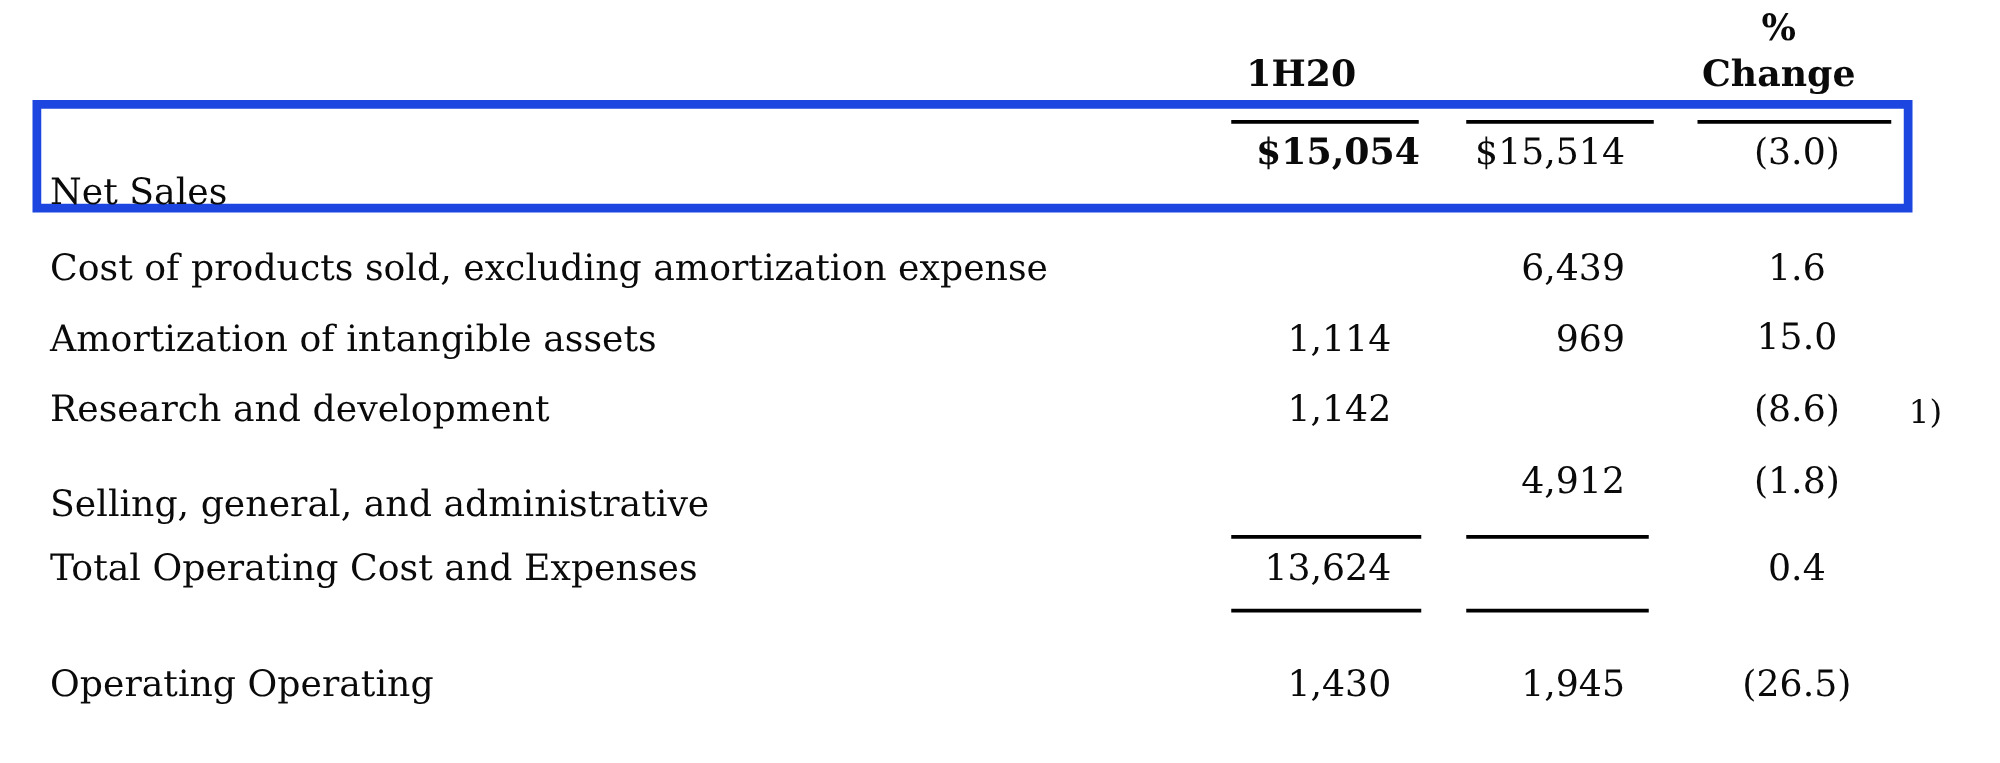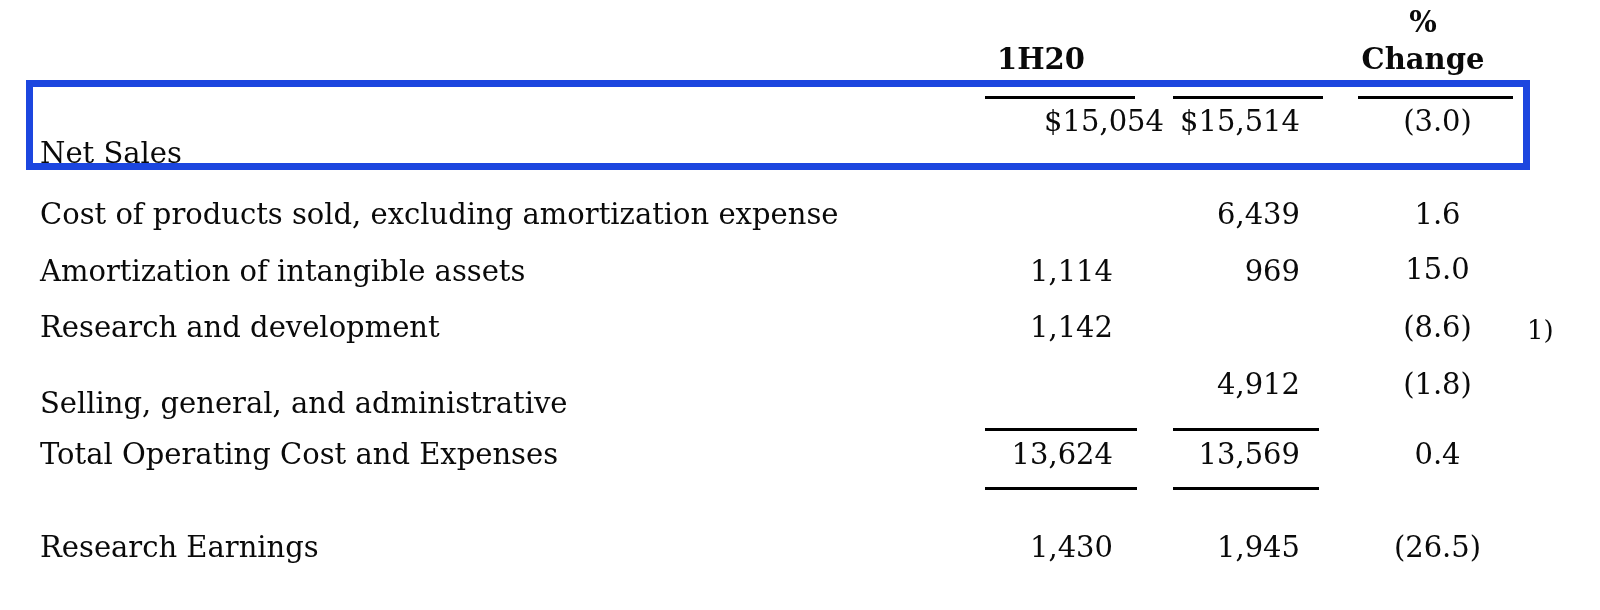--- a/index.html
+++ b/index.html
@@ -48,21 +48,21 @@
   <div class="cell hdr" style="left:966px;  top:42px; width:150px;">1H20</div>
   <div class="cell hdr" style="left:1345px; top:42px; width:156px;">Change</div>
 
   <div class="rule" style="left:985px;  top:96px; width:150px;"></div>
   <div class="rule" style="left:1173px; top:96px; width:150px;"></div>
   <div class="rule" style="left:1358px; top:96px; width:155px;"></div>
 
   <div class="highlight-box"></div>
 
   <div class="cell lbl" style="top:104px;margin-top:32px;">Net Sales</div>
-  <div class="cell num" style="left:1014px;  top:104px;">$15,054</div>
+  <div class="cell num" style="left:986px;  top:104px;font-weight:bold;">$15,054</div>
   <div class="cell num" style="left:1150px; top:104px;">$15,514</div>
   <div class="cell pct" style="left:1360px; top:104px;">(3.0)</div>
 
   <div class="cell lbl" style="top:197px;">Cost of products sold, excluding amortization expense</div>
   <div class="cell num" style="left:1150px; top:197px;">6,439</div>
   <div class="cell pct" style="left:1360px; top:197px;">1.6</div>
 
   <div class="cell lbl" style="top:254px;">Amortization of intangible assets</div>
   <div class="cell num" style="left:963px;  top:254px;">1,114</div>
   <div class="cell num" style="left:1150px; top:254px;">969</div>
@@ -75,24 +75,23 @@
 
   <div class="cell lbl" style="top:386px;">Selling, general, and administrative</div>
   <div class="cell num" style="left:1150px; top:367px;">4,912</div>
   <div class="cell pct" style="left:1360px; top:367px;">(1.8)</div>
 
   <div class="rule" style="left:985px;  top:428px; width:152px;"></div>
   <div class="rule" style="left:1173px; top:428px; width:146px;"></div>
 
   <div class="cell lbl" style="top:437px;">Total Operating Cost and Expenses</div>
   <div class="cell num" style="left:963px;  top:437px;">13,624</div>
-  <div class="cell num" style="left:1150px; top:437px;">13,569</div>
   <div class="cell pct" style="left:1360px; top:437px;">0.4</div>
 
   <div class="rule" style="left:985px;  top:487px; width:152px;"></div>
   <div class="rule" style="left:1173px; top:487px; width:146px;"></div>
 
-  <div class="cell lbl" style="top:530px;">Research Earnings</div>
+  <div class="cell lbl" style="top:530px;">Operating Operating</div>
   <div class="cell num" style="left:963px;  top:530px;">1,430</div>
   <div class="cell num" style="left:1150px; top:530px;">1,945</div>
   <div class="cell pct" style="left:1360px; top:530px;">(26.5)</div>
 
 </div>
 
 </body></html>

